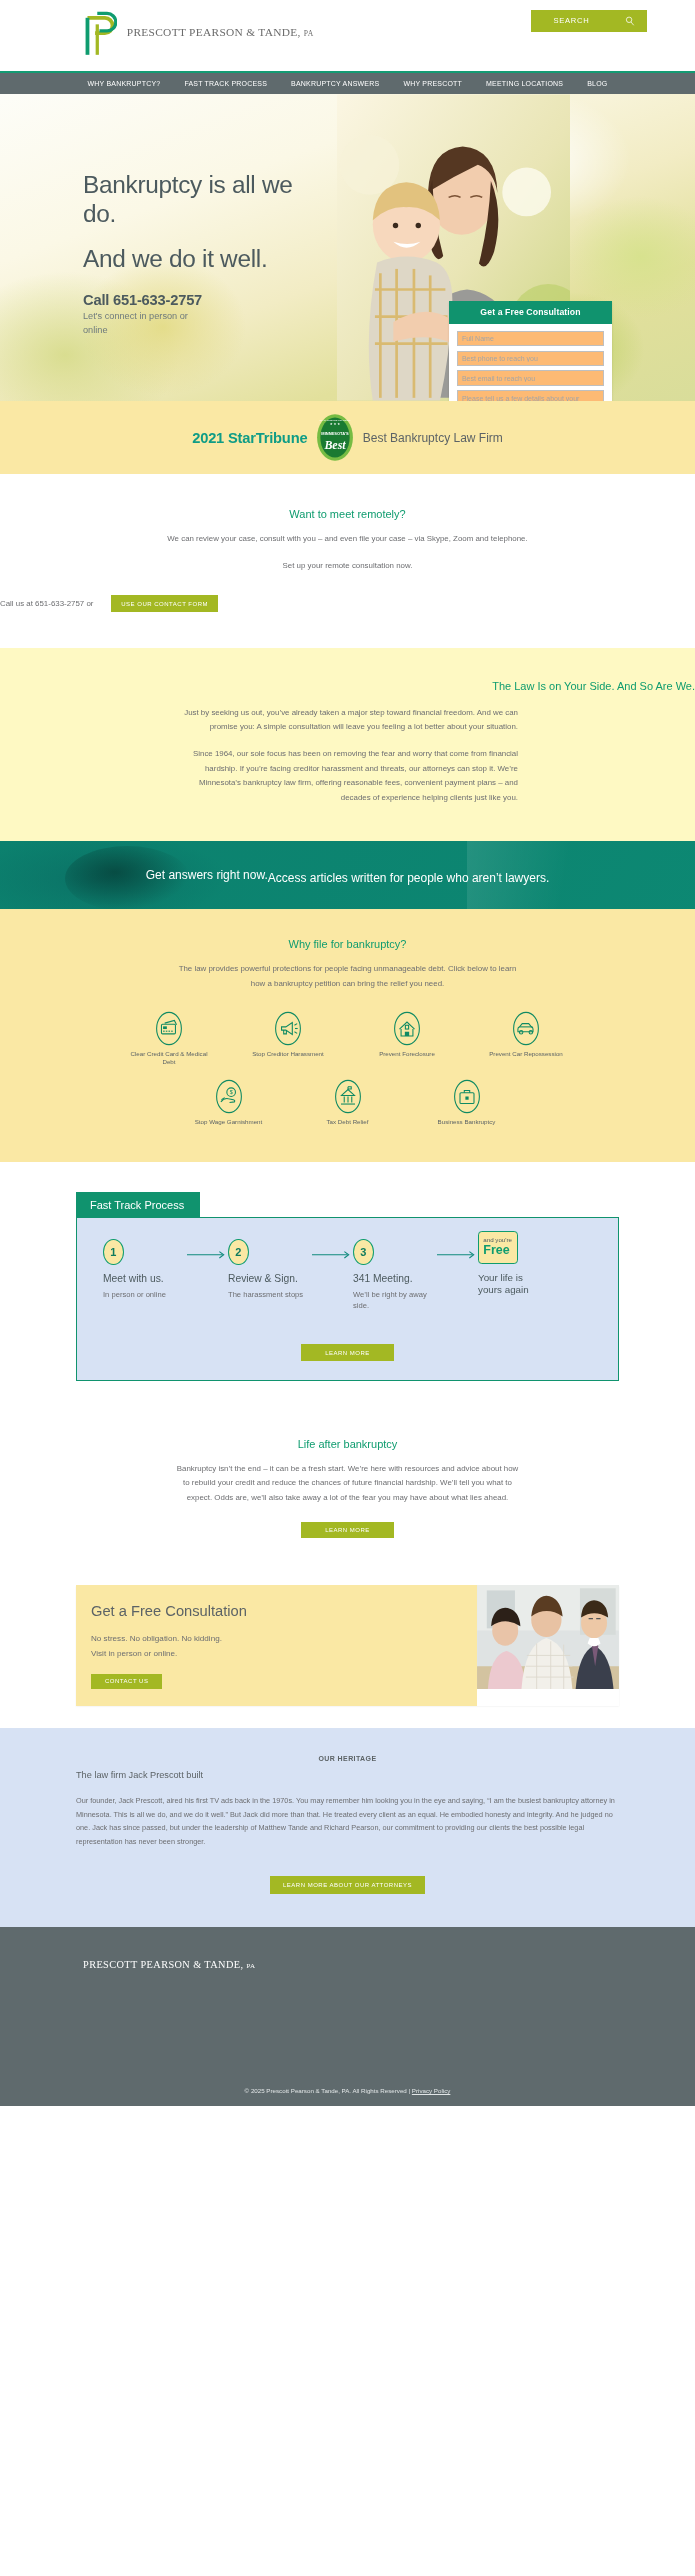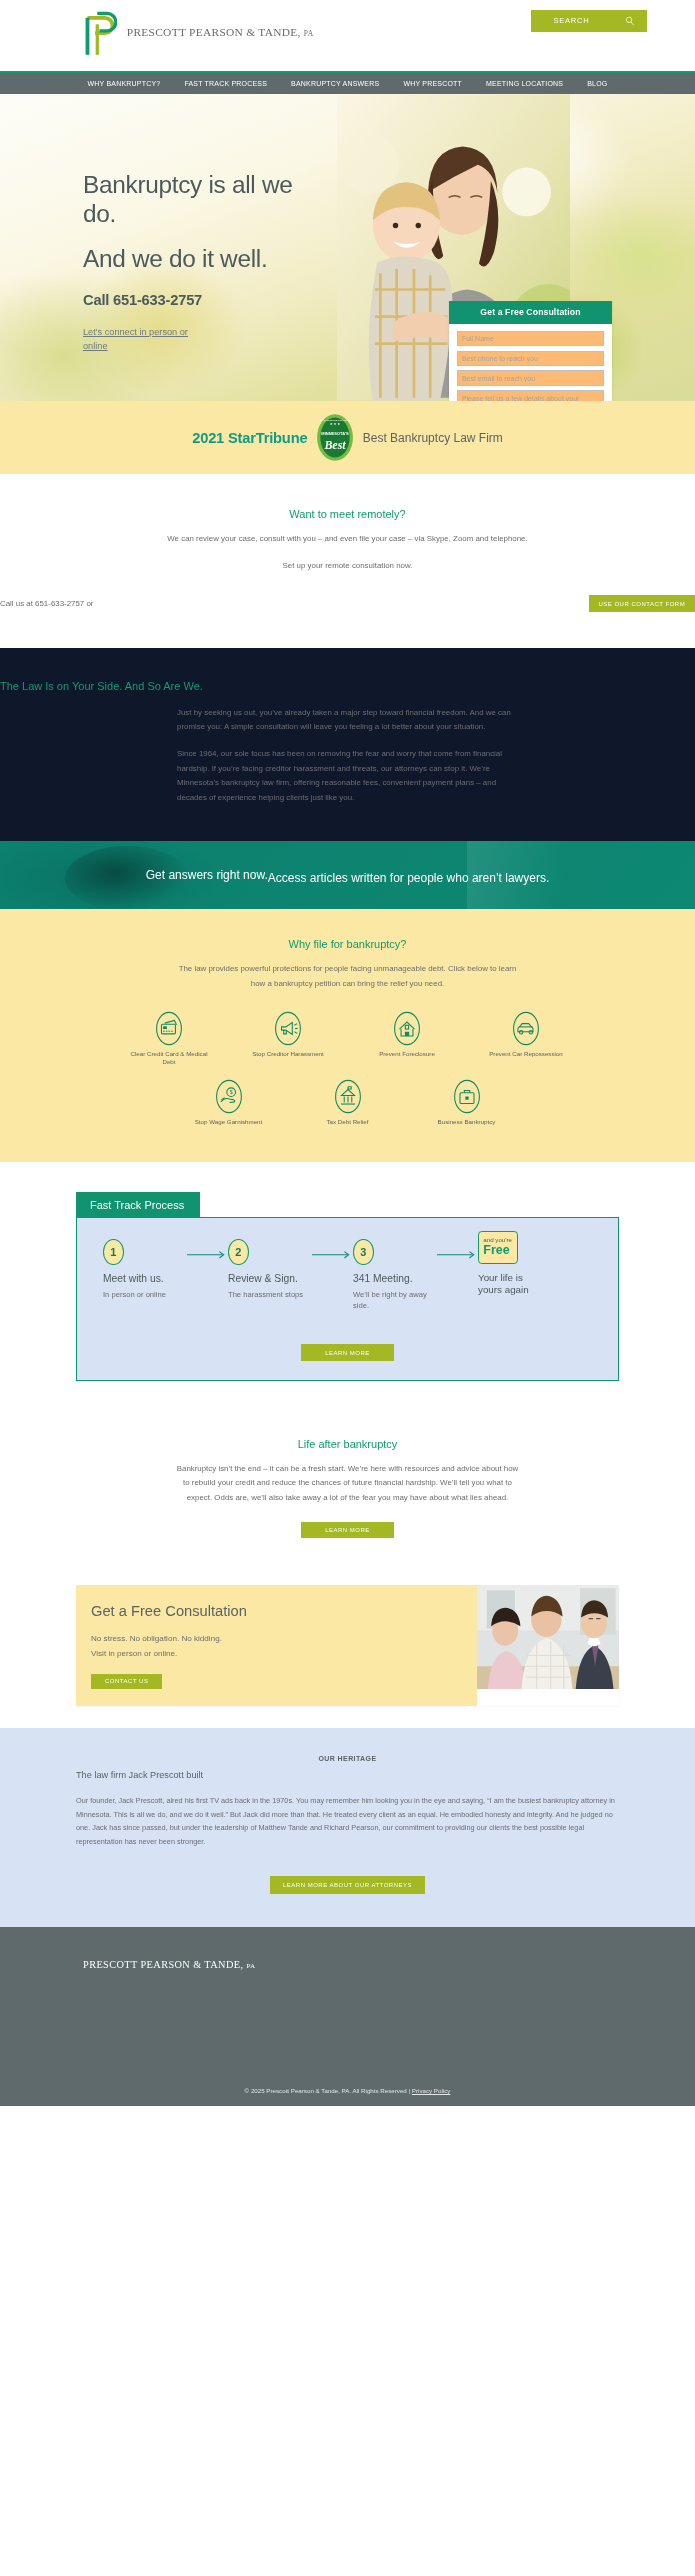--- a/index.html
+++ b/index.html
@@ -83,23 +83,22 @@
   .hero-h1 {
     font-size: 24.4px; line-height: 1.18; color: #4c5a5e;
     font-weight: 400; letter-spacing: -0.3px; margin-top: 42px;
   }
   .hero-h1.second { margin-top: 16.3px; }
   .hero-phone {
     margin-top: 18.5px; font-size: 14.7px; font-weight: 700; color: #4c5a5e;
     letter-spacing: -0.2px;
   }
   .hero-sub {
-    margin-top: 18px; font-size: 9.2px; line-height: 1.45; color: #6e7a7d;
+    margin-top: 2px; font-size: 9.2px; line-height: 1.45; color: #6e7a7d;
     max-width: 109px;
-    text-decoration: underline;
   }
 
   
   .consult-card {
     position: absolute; left: 449px; top: 207px;
     width: 163px; background: #ffffff;
     box-shadow: 0 0.5px 2.2px rgba(0,0,0,.12);
   }
   .consult-head {
     background: #10936e; color: #fff; text-align: center;
@@ -135,33 +134,33 @@
   }
   .h2-green {
     font-size: 11px; color: #0f9c6f; font-weight: 400; margin-bottom: 12px;
   }
   .body-text {
     font-size: 7.9px; line-height: 1.85; color: #6d6e71;
     max-width: 375px; margin: 0 auto;
   }
   .remote-cta {
     margin-top: 22px;
-    display: flex; align-items: center; justify-content: space-between; gap: 18px;
+    display: flex; align-items: center; justify-content: flex-start; gap: 18px;
     font-size: 7.9px; color: #6d6e71;
   }
   .btn-olive {
     display: inline-block; background: #a3b823; color: #fff;
     font-size: 6px; letter-spacing: 0.5px; text-decoration: none;
     padding: 5.4px 9.8px; border: 0; cursor: pointer;
     font-family: "Liberation Sans", sans-serif;
   }
 
   
   .lawside {
-    background: #0f172a; padding: 31.5px 0 36px; text-align: left;
+    background: #fef9c3; padding: 31.5px 0 36px; text-align: right;
   }
   .lawside .h2-green { margin-bottom: 14px; }
   .lawside .body-text { max-width: 341px; }
   .lawside .body-text + .body-text { margin-top: 12px; }
 
   
   .teal-banner {
     height: 68px; position: relative; overflow: hidden;
     display: flex; flex-direction: row;
     align-items: center; justify-content: center;

